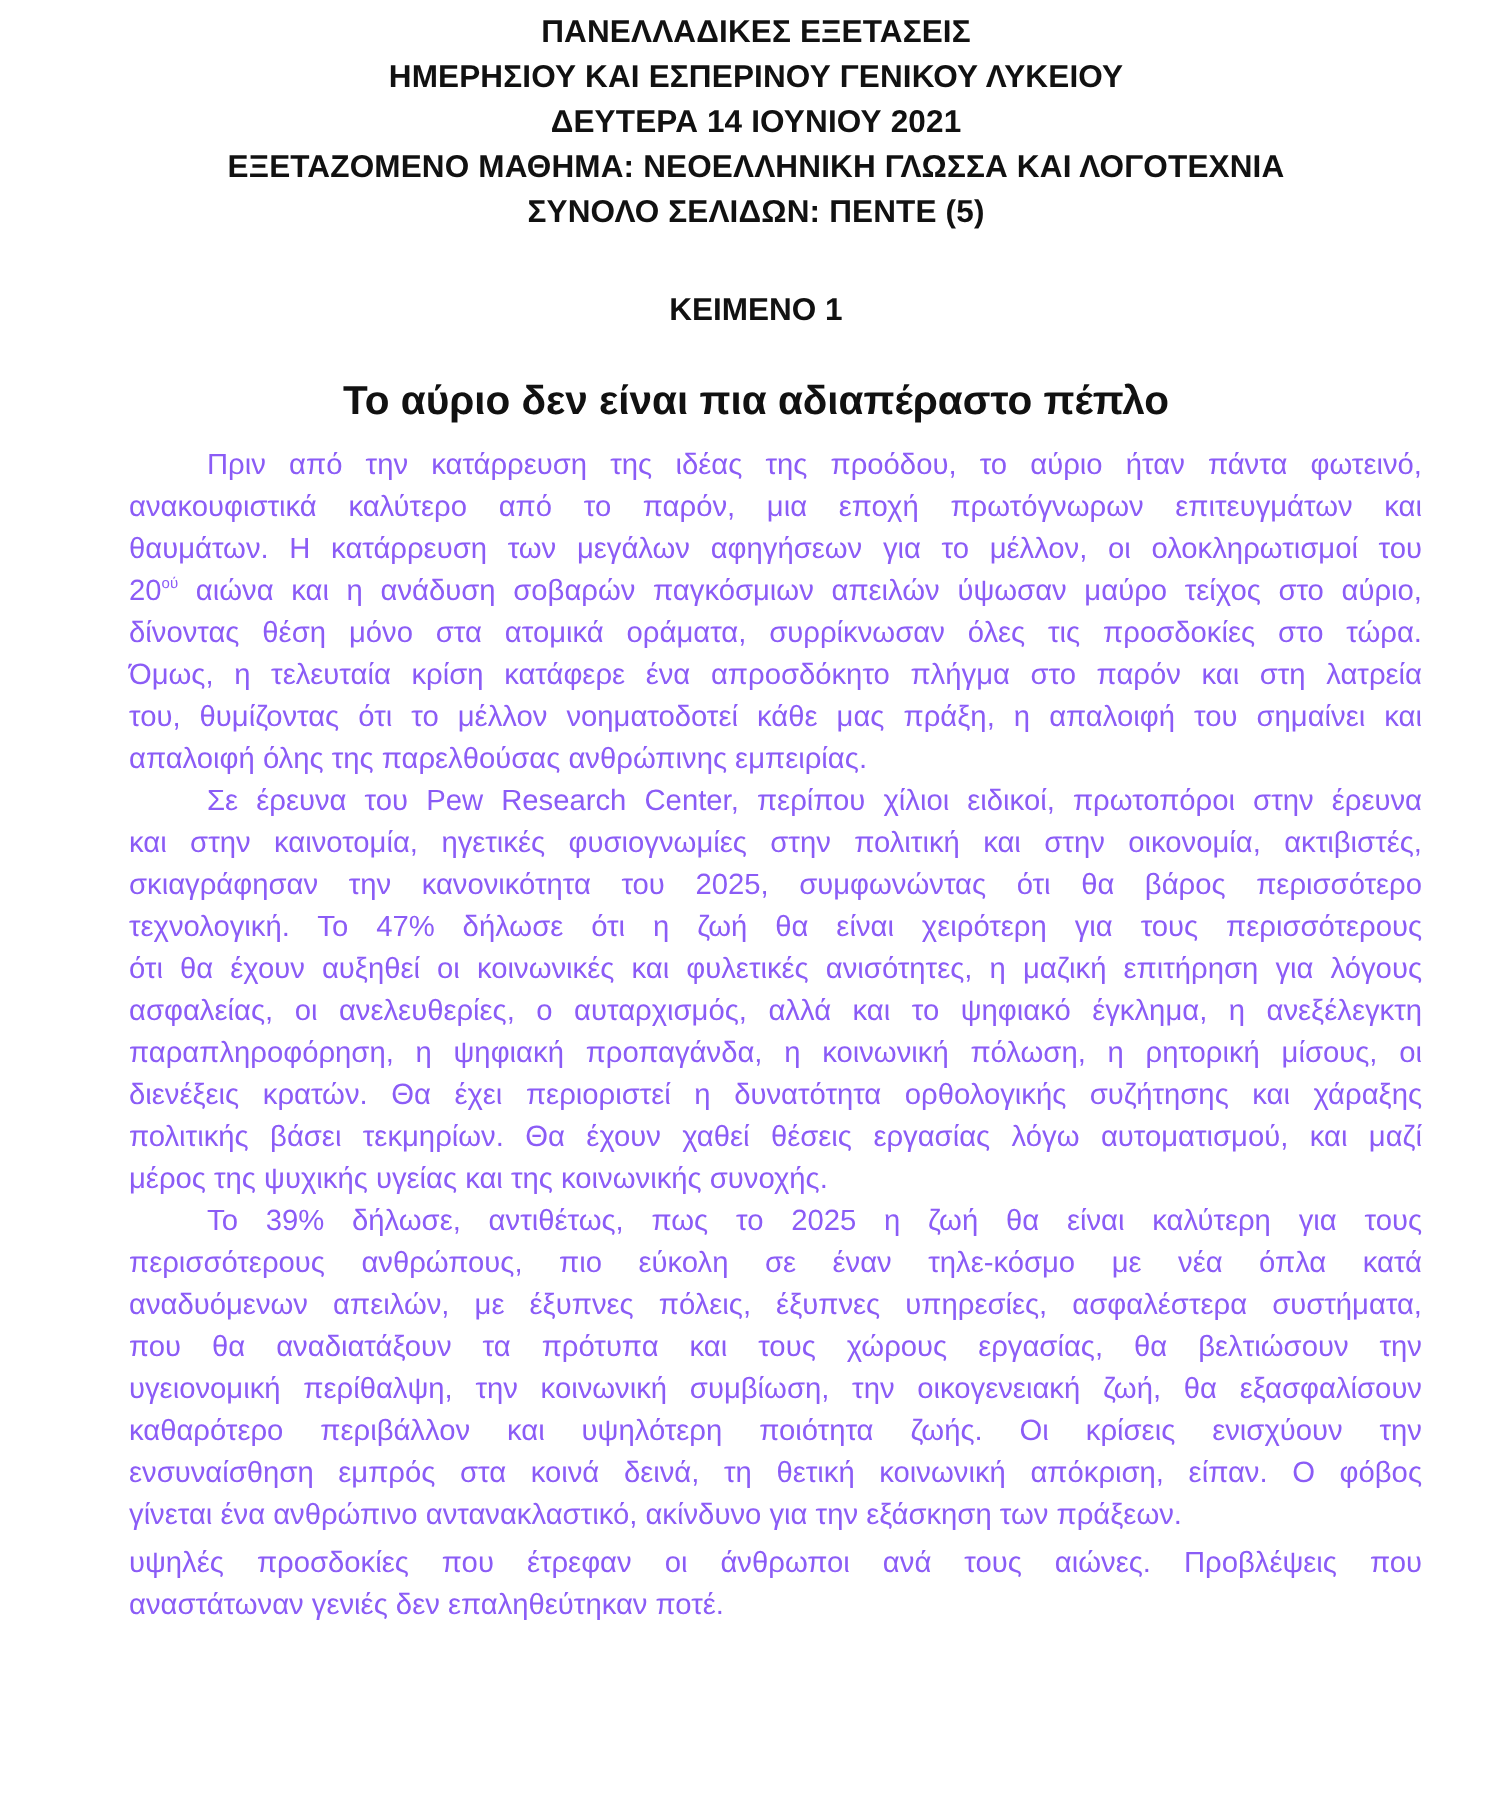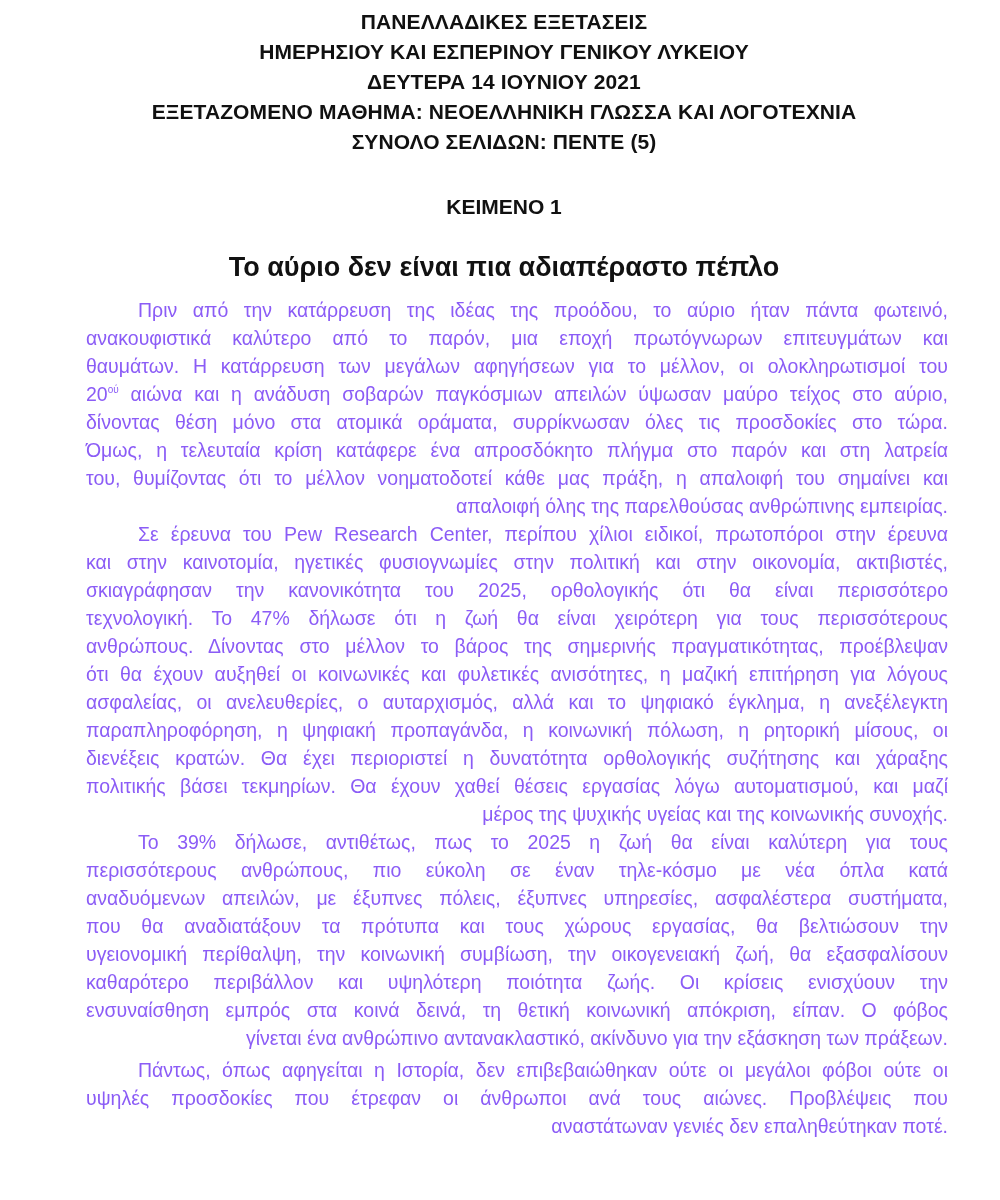--- a/index.html
+++ b/index.html
@@ -69,21 +69,21 @@
       height: 28px;
       white-space: nowrap;
       overflow: visible;
       color: #8b5cf6;
     }
     .line.just {
       text-align: justify;
       text-align-last: justify;
     }
     .line.last {
-      text-align: right;
+      text-align: left;
     }
     .line.indent {
       text-indent: 52px;
     }
     .para-gap {
       height: 4px;
     }
     sup.ord {
       font-size: 10px;
       line-height: 0;
@@ -116,23 +116,22 @@
       <div class="line just"><span>20</span><sup class="ord">ού</sup><span> αιώνα και η ανάδυση σοβαρών παγκόσμιων απειλών ύψωσαν μαύρο τείχος στο αύριο,</span></div>
       <div class="line just">δίνοντας θέση μόνο στα ατομικά οράματα, συρρίκνωσαν όλες τις προσδοκίες στο τώρα.</div>
       <div class="line just">Όμως, η τελευταία κρίση κατάφερε ένα απροσδόκητο πλήγμα στο παρόν και στη λατρεία</div>
       <div class="line just">του, θυμίζοντας ότι το μέλλον νοηματοδοτεί κάθε μας πράξη, η απαλοιφή του σημαίνει και</div>
       <div class="line last">απαλοιφή όλης της παρελθούσας ανθρώπινης εμπειρίας.</div>
     </div>
 
     <div class="paragraph">
       <div class="line just indent">Σε έρευνα του Pew Research Center, περίπου χίλιοι ειδικοί, πρωτοπόροι στην έρευνα</div>
       <div class="line just">και στην καινοτομία, ηγετικές φυσιογνωμίες στην πολιτική και στην οικονομία, ακτιβιστές,</div>
-      <div class="line just">σκιαγράφησαν την κανονικότητα του 2025, ορθολογικής ότι θα είναι περισσότερο</div>
+      <div class="line just">σκιαγράφησαν την κανονικότητα του 2025, συμφωνώντας ότι θα βάρος περισσότερο</div>
       <div class="line just">τεχνολογική. Το 47% δήλωσε ότι η ζωή θα είναι χειρότερη για τους περισσότερους</div>
-      <div class="line just">ανθρώπους. Δίνοντας στο μέλλον το βάρος της σημερινής πραγματικότητας, προέβλεψαν</div>
       <div class="line just">ότι θα έχουν αυξηθεί οι κοινωνικές και φυλετικές ανισότητες, η μαζική επιτήρηση για λόγους</div>
       <div class="line just">ασφαλείας, οι ανελευθερίες, ο αυταρχισμός, αλλά και το ψηφιακό έγκλημα, η ανεξέλεγκτη</div>
       <div class="line just">παραπληροφόρηση, η ψηφιακή προπαγάνδα, η κοινωνική πόλωση, η ρητορική μίσους, οι</div>
       <div class="line just">διενέξεις κρατών. Θα έχει περιοριστεί η δυνατότητα ορθολογικής συζήτησης και χάραξης</div>
       <div class="line just">πολιτικής βάσει τεκμηρίων. Θα έχουν χαθεί θέσεις εργασίας λόγω αυτοματισμού, και μαζί</div>
       <div class="line last">μέρος της ψυχικής υγείας και της κοινωνικής συνοχής.</div>
     </div>
 
     <div class="paragraph">
       <div class="line just indent">Το 39% δήλωσε, αντιθέτως, πως το 2025 η ζωή θα είναι καλύτερη για τους</div>
@@ -141,21 +140,20 @@
       <div class="line just">που θα αναδιατάξουν τα πρότυπα και τους χώρους εργασίας, θα βελτιώσουν την</div>
       <div class="line just">υγειονομική περίθαλψη, την κοινωνική συμβίωση, την οικογενειακή ζωή, θα εξασφαλίσουν</div>
       <div class="line just">καθαρότερο περιβάλλον και υψηλότερη ποιότητα ζωής. Οι κρίσεις ενισχύουν την</div>
       <div class="line just">ενσυναίσθηση εμπρός στα κοινά δεινά, τη θετική κοινωνική απόκριση, είπαν. Ο φόβος</div>
       <div class="line last">γίνεται ένα ανθρώπινο αντανακλαστικό, ακίνδυνο για την εξάσκηση των πράξεων.</div>
     </div>
 
     <div class="para-gap"></div>
 
     <div class="paragraph">
-      <div class="line just indent">Πάντως, όπως αφηγείται η Ιστορία, δεν επιβεβαιώθηκαν ούτε οι μεγάλοι φόβοι ούτε οι</div>
       <div class="line just">υψηλές προσδοκίες που έτρεφαν οι άνθρωποι ανά τους αιώνες. Προβλέψεις που</div>
       <div class="line last">αναστάτωναν γενιές δεν επαληθεύτηκαν ποτέ.</div>
     </div>
 
     <div class="para-gap"></div>
 
 
   </div>
 </div>
 

